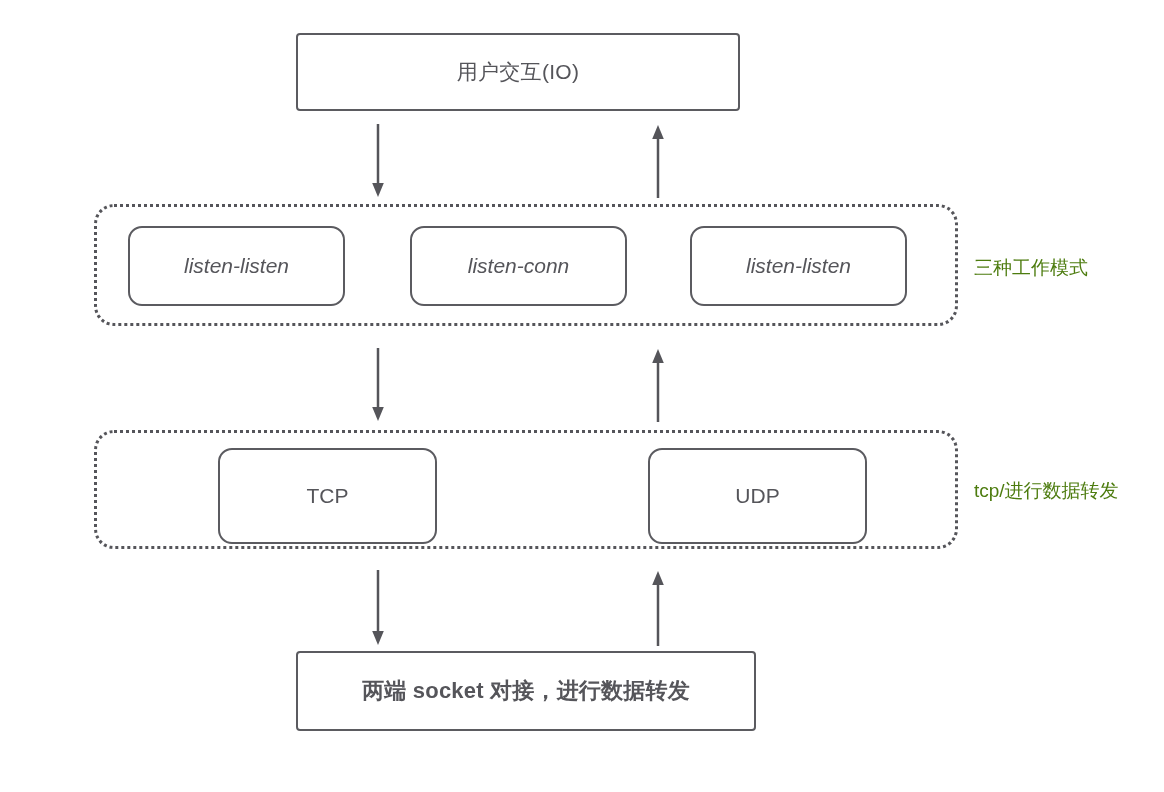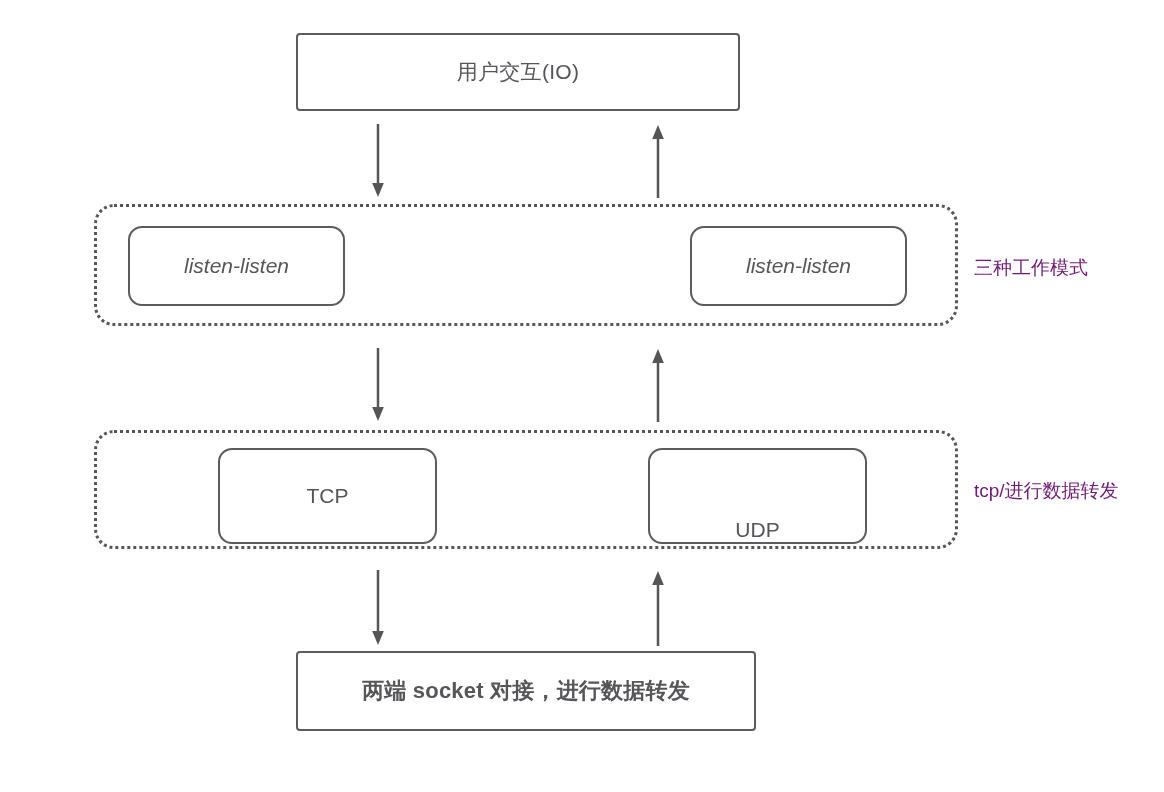--- a/index.html
+++ b/index.html
@@ -61,21 +61,21 @@
 
   .node-proto {
     top: 448px;
     width: 219px;
     height: 96px;
     font-size: 21px;
     font-weight: 400;
     border-radius: 14px;
   }
   .proto-tcp { left: 218px; }
-  .proto-udp { left: 648px; align-items: flex-end; }
+  .proto-udp { left: 648px; }
 
   .node-bottom {
     left: 296px;
     top: 651px;
     width: 460px;
     height: 80px;
     font-size: 22px;
     font-weight: 600;
     letter-spacing: .2px;
     align-items: center;
@@ -99,21 +99,21 @@
     top: 430px;
     height: 119px;
   }
 
   
   .side-label {
     position: absolute;
     left: 974px;
     font-size: 19px;
     font-weight: 400;
-    color: #701a75;
+    color: #4d7c0f;
     white-space: nowrap;
   }
   .side-label-modes { top: 255px; }
   .side-label-proto { top: 478px; }
 
   
   .arrow {
     position: absolute;
     width: 20px;
   }
@@ -139,20 +139,23 @@
       <line x1="10" y1="12" x2="10" y2="74" stroke="#55555a" stroke-width="2.5"></line>
       <polygon points="10,1 4.2,15 15.8,15" fill="#55555a"></polygon>
     </svg>
   </div>
 
   <div class="group group-modes"></div>
 
   <div class="node node-mode mode-1">
     <span>listen-listen</span>
   </div>
+  <div class="node node-mode mode-2">
+    <span>listen-conn</span>
+  </div>
   <div class="node node-mode mode-3">
     <span>listen-listen</span>
   </div>
 
   <div class="side-label side-label-modes">三种工作模式</div>
 
   <div class="arrow" style="left:368px; top:348px; height:74px;">
     <svg width="20" height="74" viewBox="0 0 20 74">
       <line x1="10" y1="0" x2="10" y2="62" stroke="#55555a" stroke-width="2.5"></line>
       <polygon points="10,73 4.2,59 15.8,59" fill="#55555a"></polygon>

